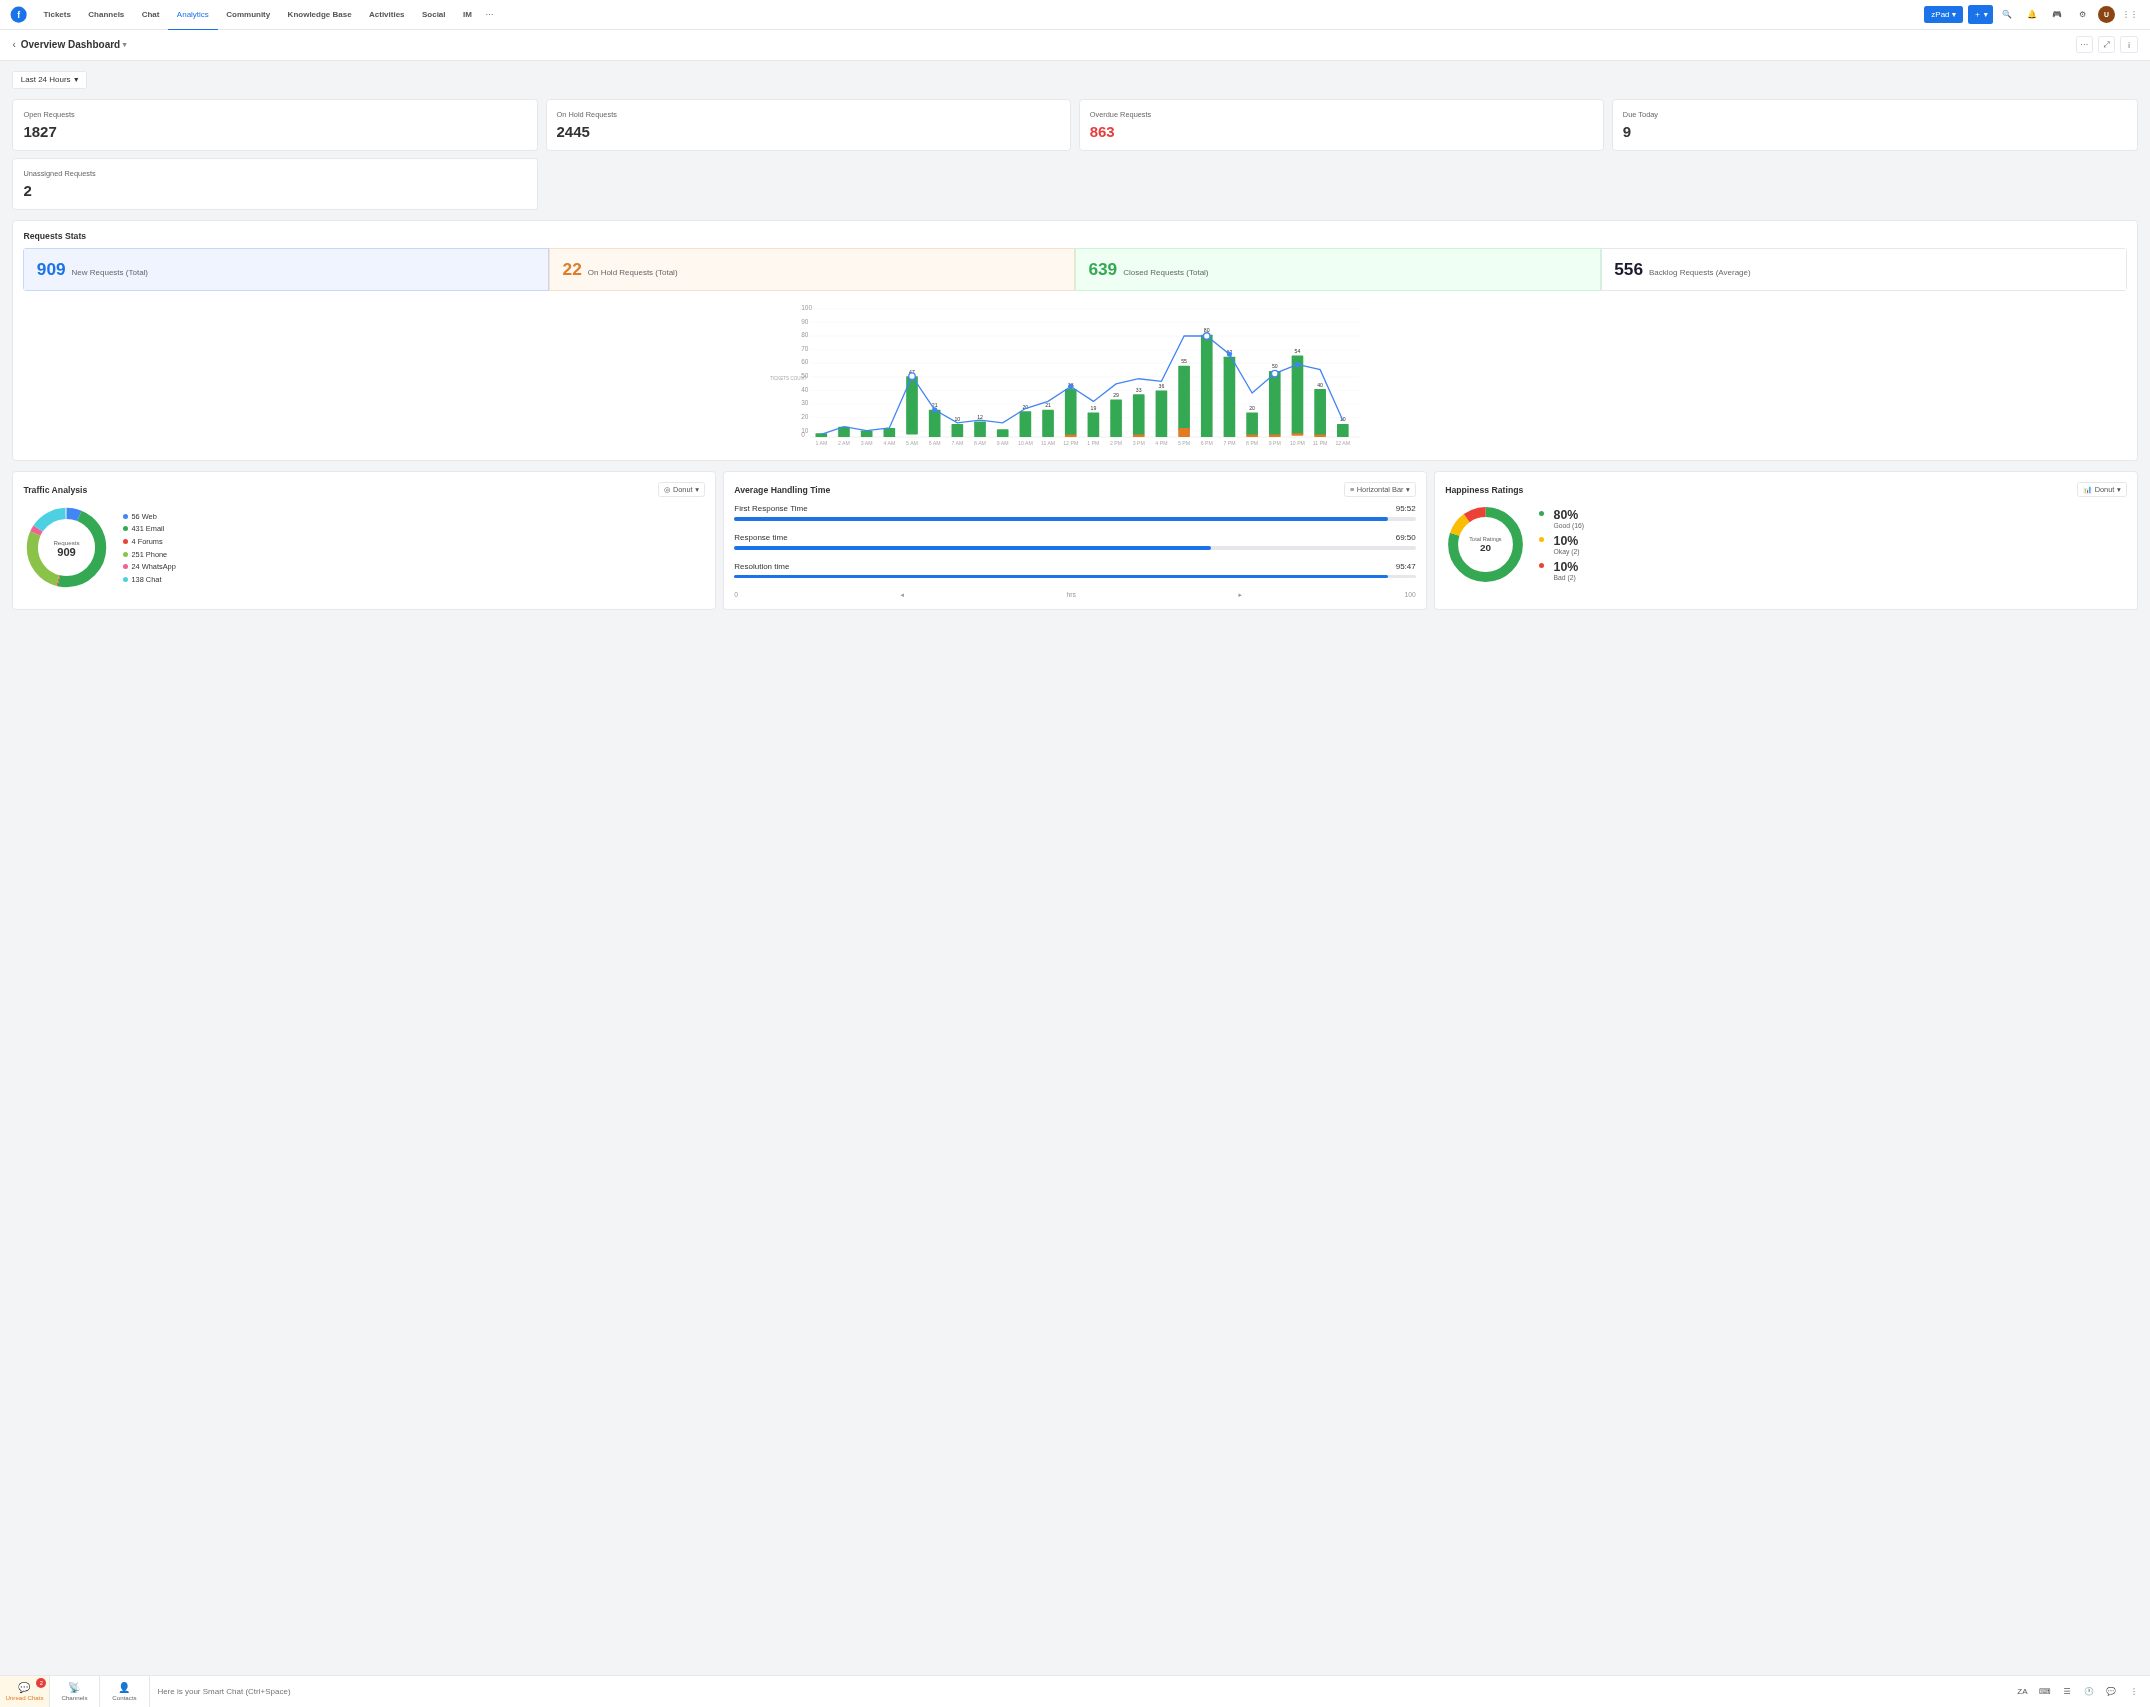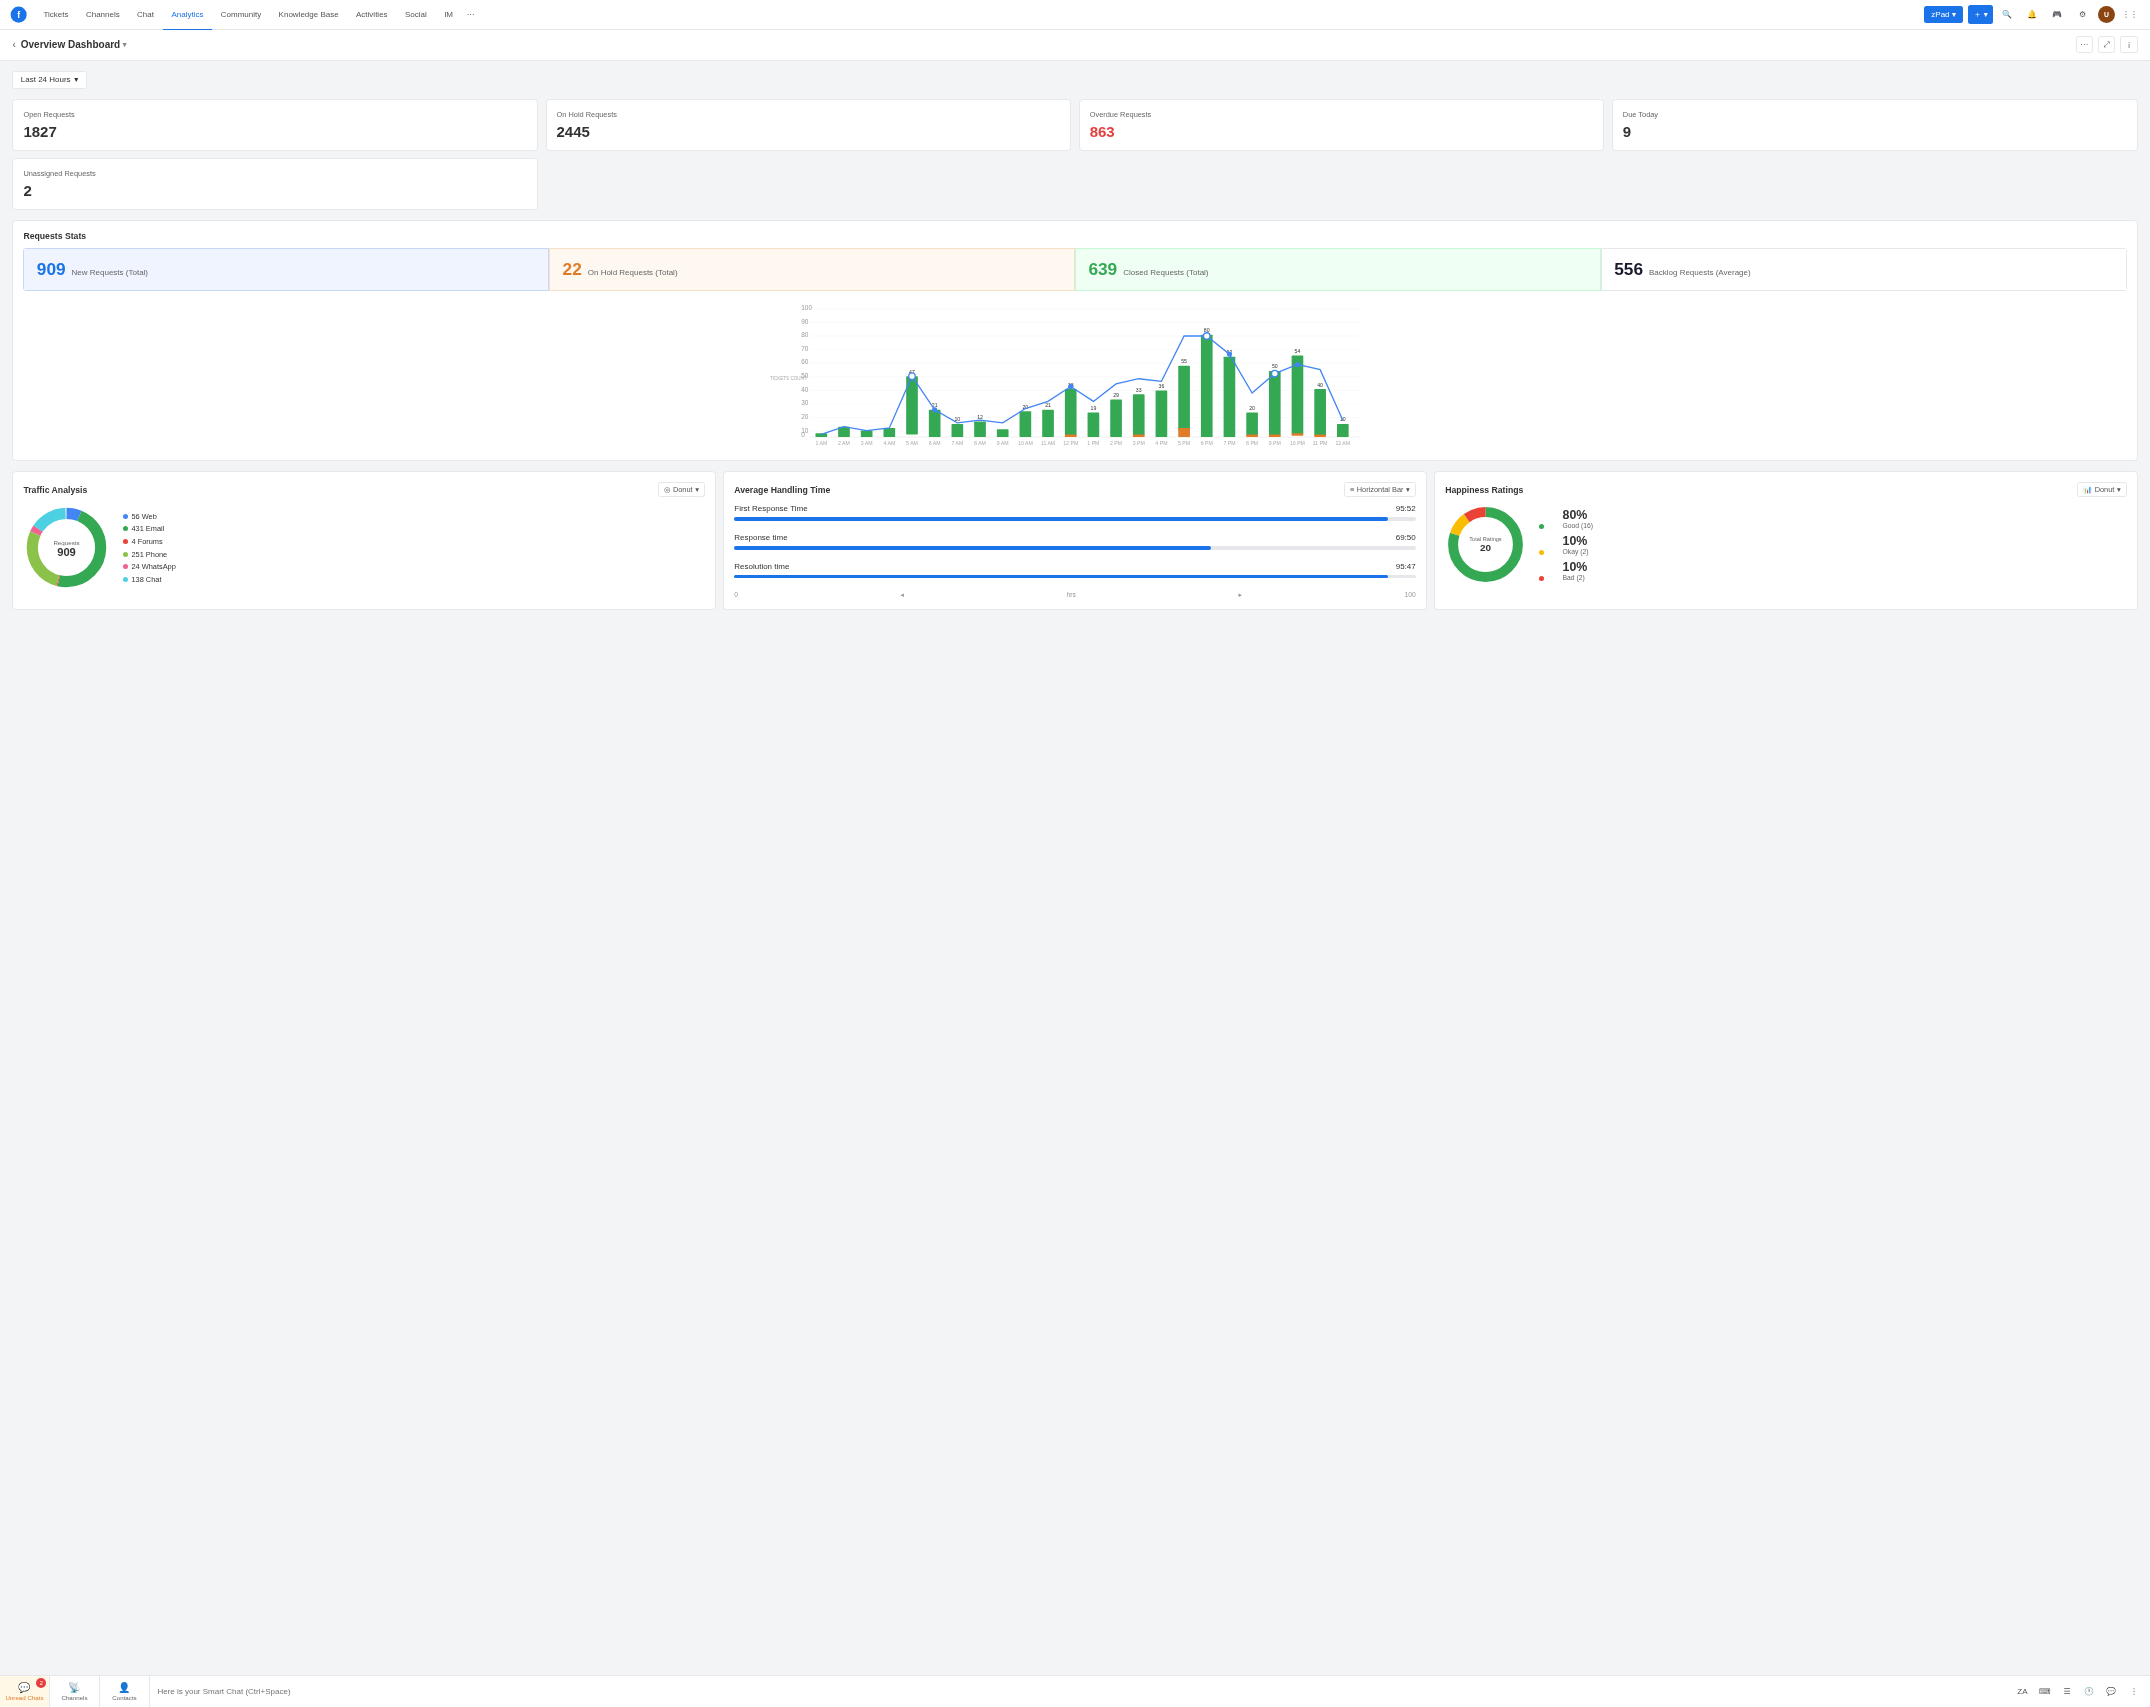--- a/index.html
+++ b/index.html
@@ -3,21 +3,21 @@
   <meta charset="utf-8">
   <style>
     * { box-sizing: border-box; margin: 0; padding: 0; }
     body { font-family: -apple-system, BlinkMacSystemFont, 'Segoe UI', sans-serif; background: #f3f4f6; font-size: 8px; color: #333; }
 
     
     .topnav { display: flex; align-items: center; background: #fff; border-bottom: 0.6px solid #e5e7eb; padding: 0 10px; height: 30px; gap: 2.5px; }
     .topnav-logo { width: 17.3px; height: 17.3px; margin-right: 5px; }
     .topnav-logo svg { width: 17.3px; height: 17.3px; }
     .nav-items { display: flex; align-items: center; gap: 0; }
-    .nav-item { padding: 0 8.7px; height: 30px; display: flex; align-items: center; font-size: 8px; color: #555; cursor: pointer; border-bottom: 1.2px solid transparent; white-space: nowrap; }
+    .nav-item { padding: 0 8.7px; height: 30px; display: flex; align-items: center; font-size: 8px; color: #555; cursor: pointer; border-bottom: 1.2px solid transparent; white-space: nowrap; font-weight: bold; }
     .nav-item.active { color: #1a73e8; border-bottom: 1.2px solid #1a73e8; font-weight: 400; }
     .nav-more { padding: 0 5px; height: 30px; display: flex; align-items: center; color: #555; cursor: pointer; }
     .nav-right { margin-left: auto; display: flex; align-items: center; gap: 5px; }
     .zpad-btn { background: #1a73e8; color: #fff; border: none; border-radius: 2.5px; padding: 3.7px 7.4px; font-size: 8px; cursor: pointer; display: flex; align-items: center; gap: 2.5px; }
     .plus-btn { background: #1a73e8; color: #fff; border: none; border-radius: 2.5px; padding: 3.7px 5px; font-size: 8px; cursor: pointer; }
     .icon-btn { width: 20px; height: 20px; display: flex; align-items: center; justify-content: center; cursor: pointer; color: #555; border-radius: 2.5px; }
     .avatar { width: 17.3px; height: 17.3px; border-radius: 50%; background: #8B4513; display: flex; align-items: center; justify-content: center; color: #fff; font-size: 6.8px; font-weight: bold; }
 
     
     .page-header { display: flex; align-items: center; background: #fff; border-bottom: 0.6px solid #e5e7eb; padding: 6.2px 12.4px; gap: 5px; }
@@ -76,21 +76,21 @@
     
     .handling-item { margin-bottom: 12.4px; }
     .handling-header { display: flex; justify-content: space-between; margin-bottom: 3.7px; font-size: 8px; }
     .progress-bar-bg { height: 3.7px; background: #e5e7eb; border-radius: 1.9px; }
     .progress-bar-fill { height: 3.7px; background: #1a73e8; border-radius: 1.9px; }
     .handling-footer { display: flex; justify-content: space-between; margin-top: 7.4px; font-size: 6.8px; color: #999; }
 
     
     .happiness-container { display: flex; align-items: center; gap: 12.4px; }
     .happiness-legend { display: flex; flex-direction: column; gap: 5px; }
-    .happiness-item { display: flex; align-items: flex-end; gap: 19px; }
+    .happiness-item { display: flex; align-items: flex-start; gap: 10px; }
     .happiness-dot { width: 5px; height: 5px; border-radius: 50%; margin-top: 2.5px; flex-shrink: 0; }
     .happiness-pct { font-size: 12.4px; font-weight: 700; color: #333; }
     .happiness-sub { font-size: 6.8px; color: #666; }
 
     
     .bottom-bar { position: fixed; bottom: 0; left: 0; right: 0; background: #fff; border-top: 0.6px solid #e5e7eb; display: flex; align-items: center; height: 32px; z-index: 100; }
     .bottom-tab { display: flex; flex-direction: column; align-items: center; justify-content: center; width: 50px; height: 32px; cursor: pointer; font-size: 6.2px; color: #666; gap: 1.2px; border-right: 0.6px solid #e5e7eb; }
     .bottom-tab.active { background: #fff8e6; color: #e07b28; }
     .bottom-tab-icon { font-size: 10px; }
     .chat-input-area { flex: 1; display: flex; align-items: center; padding: 0 7.4px; }

